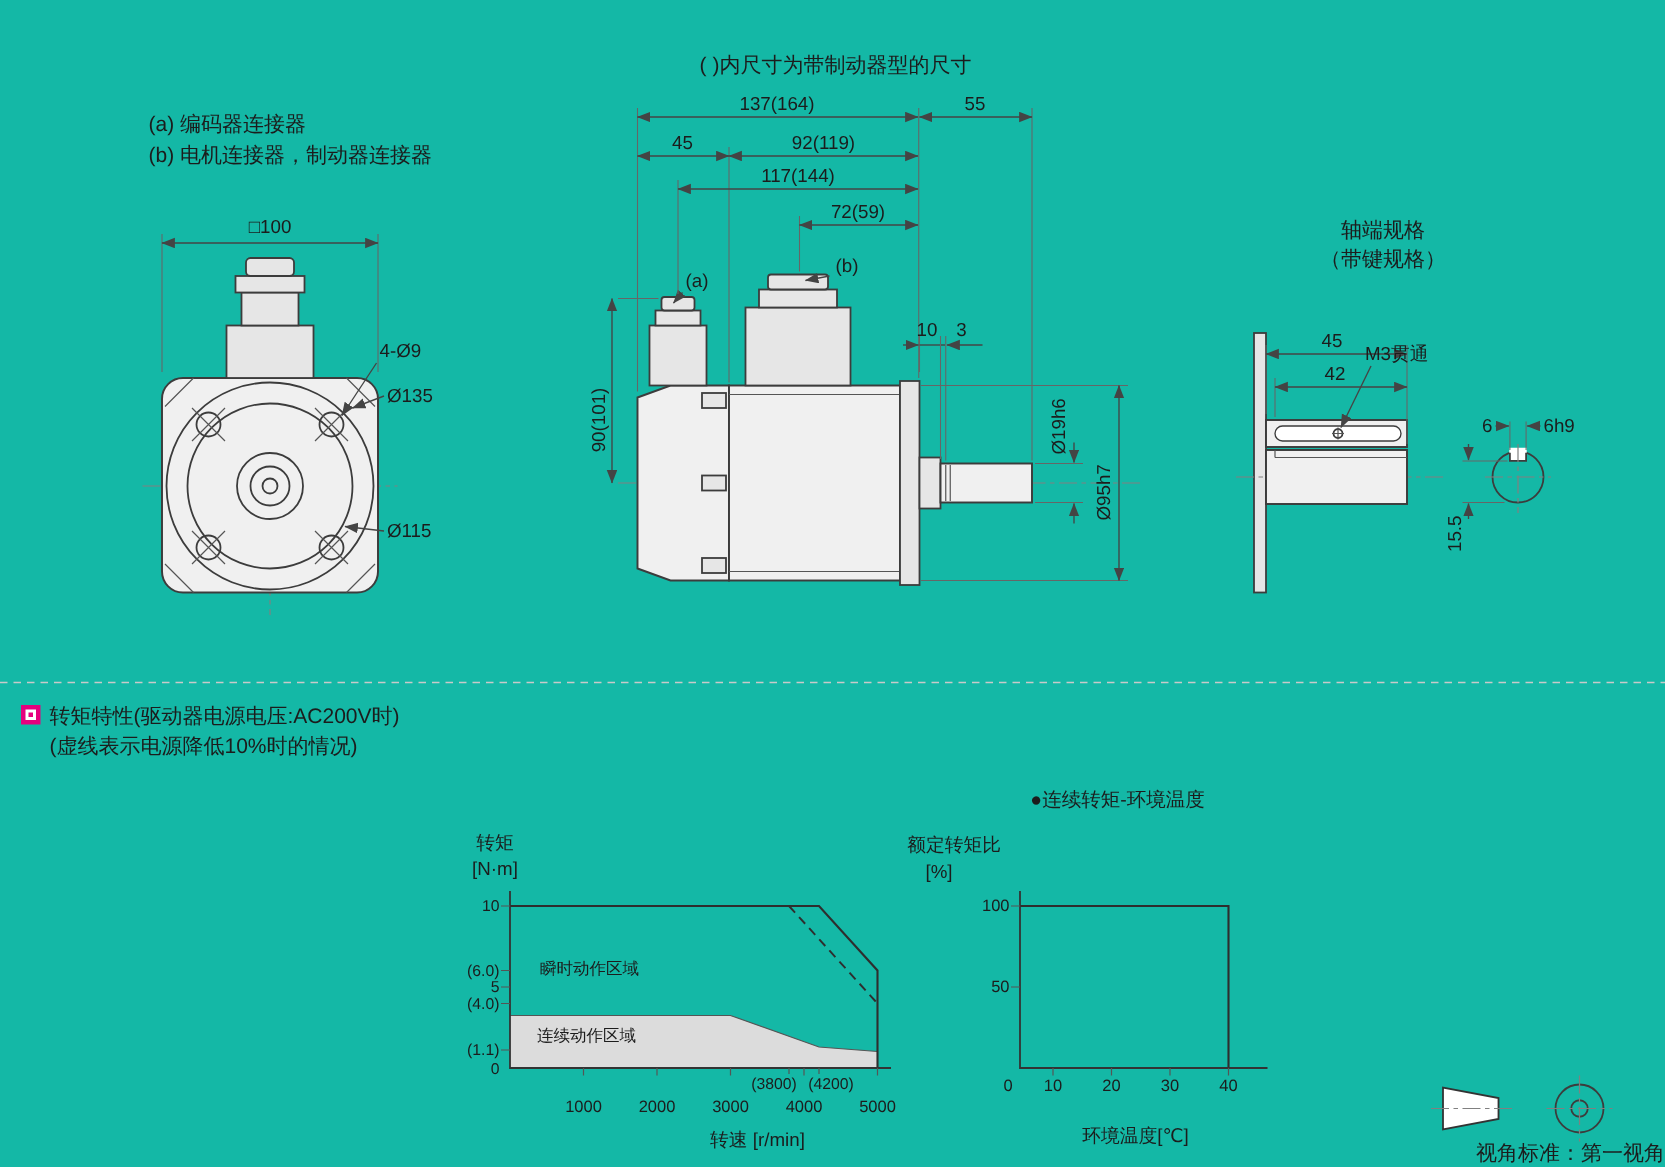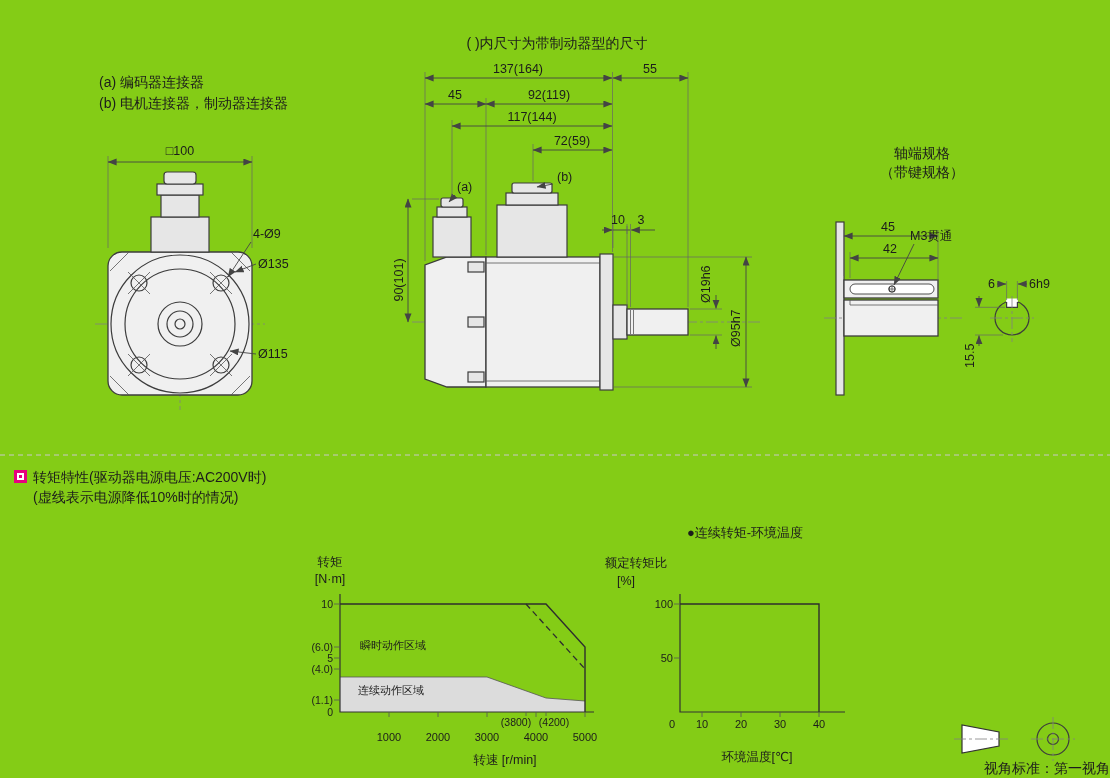--- a/index.html
+++ b/index.html
@@ -1,16 +1,16 @@
 <!DOCTYPE html>
 <html><head>
 <meta charset="utf-8">
 <style>
   html,body{margin:0;padding:0;background:#fff;}
-  .page{position:relative;width:1110px;height:778px;background:#84cc16;overflow:hidden;}
+  .page{position:relative;width:1110px;height:778px;background:#14b8a6;overflow:hidden;}
   svg{position:absolute;left:0;top:0;}
   text{font-family:"Liberation Sans","DejaVu Sans",sans-serif;fill:#1c1c1c;}
   .t10{font-size:10.5px}.t11{font-size:11px}.t12{font-size:12.5px}.t13{font-size:13px}.t14{font-size:14px}
   .part{fill:#f0f0f0;stroke:#3c3c3c;stroke-width:1.3;}
   .part2{fill:#e6e6e6;stroke:#3c3c3c;stroke-width:1.2;}
   .ln{fill:none;stroke:#3c3c3c;stroke-width:1.2;}
   .thin{fill:none;stroke:#555;stroke-width:0.8;}
   .dim{stroke:#444;stroke-width:0.9;fill:none;}
   .ext{stroke:#666;stroke-width:0.7;fill:none;}
   .cl{stroke:#808080;stroke-width:0.8;fill:none;stroke-dasharray:12 3 3 3;}

